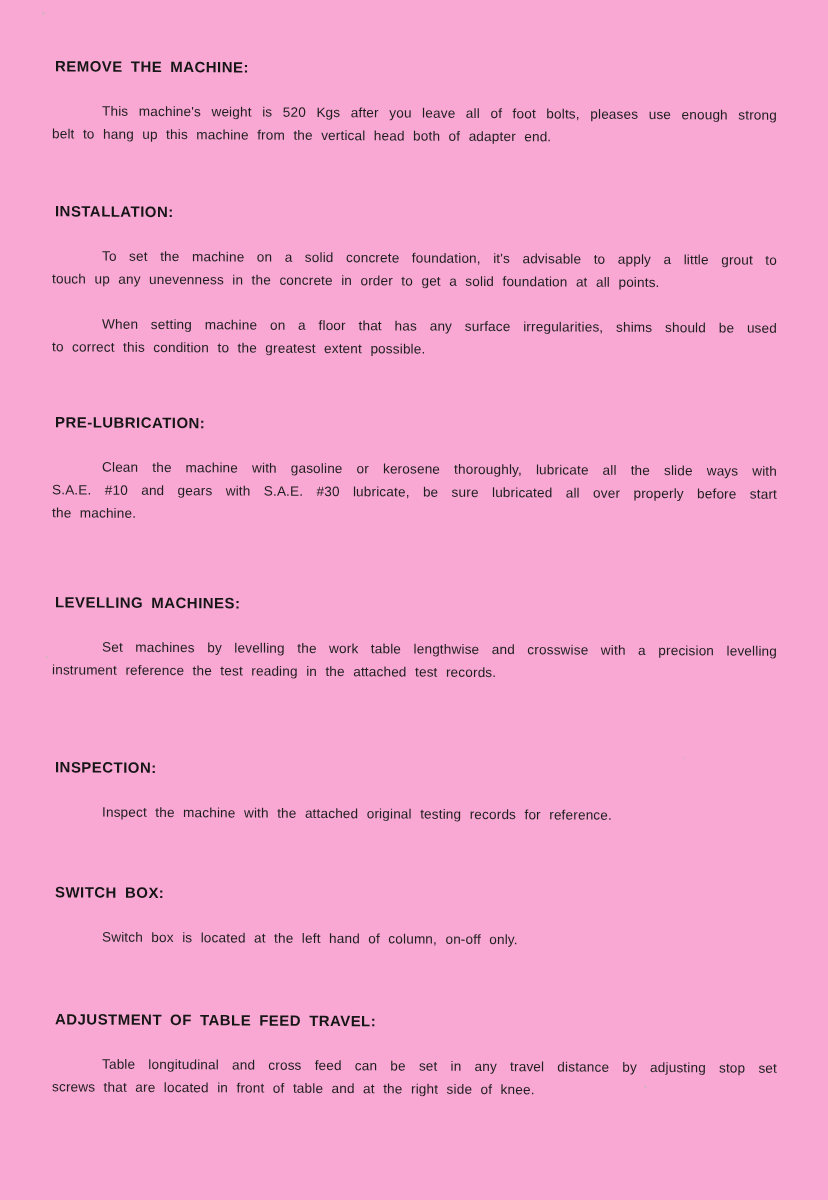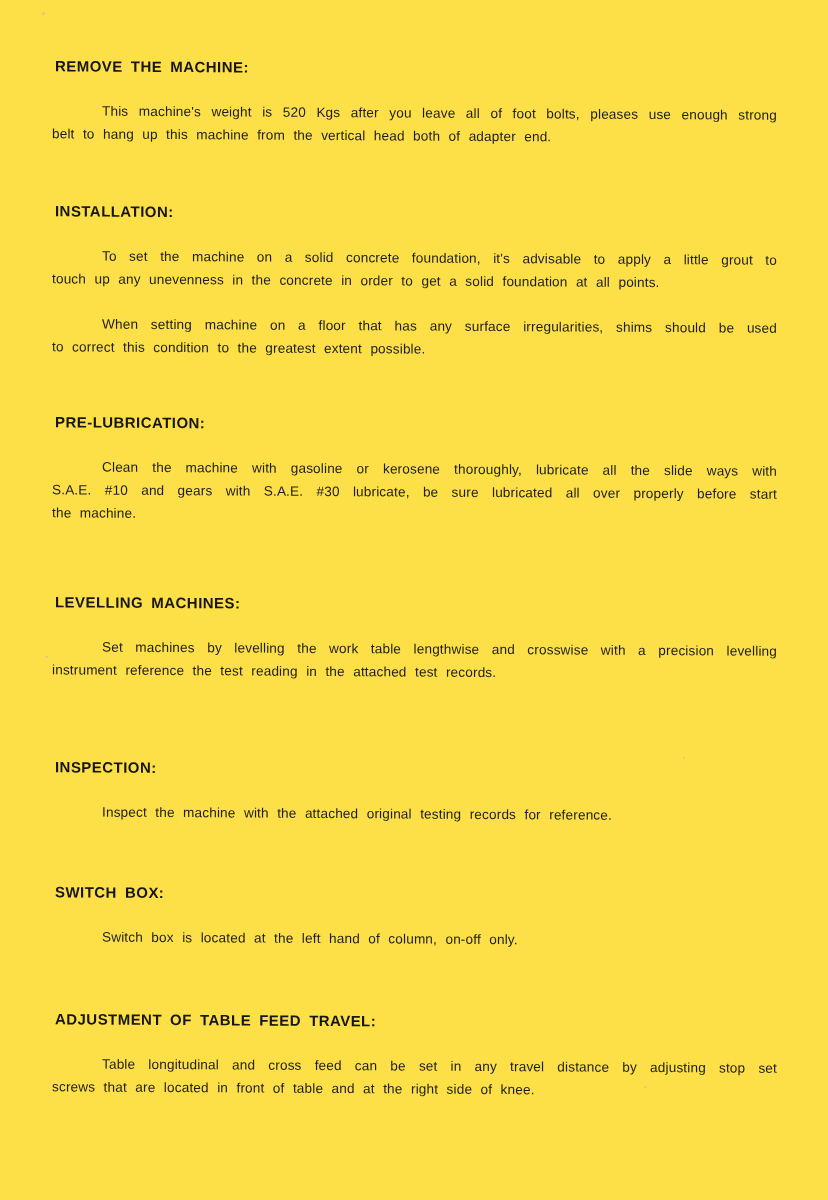--- a/index.html
+++ b/index.html
@@ -1,20 +1,20 @@
 <!DOCTYPE html>
 <html><head>
 <meta charset="utf-8">
 <style>
   html, body { margin: 0; padding: 0; }
   .page {
     position: relative;
     width: 828px;
     height: 1200px;
-    background: #fde047;
+    background: #f9a8d4;
     overflow: hidden;
     font-family: "Liberation Sans", sans-serif;
   }
   .content {
     position: absolute;
     top: 0; left: 0;
     width: 828px;
     box-sizing: border-box;
     padding: 54px 51px 0 52px;
     transform: skewY(0.35deg);

